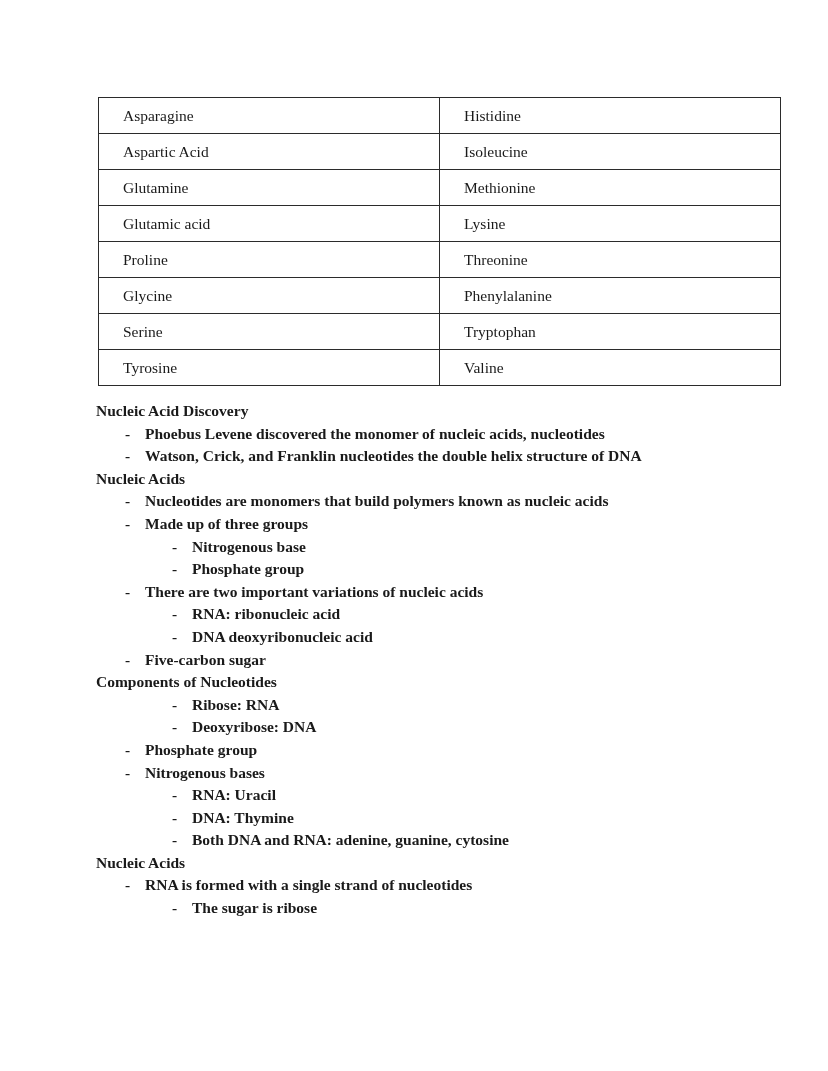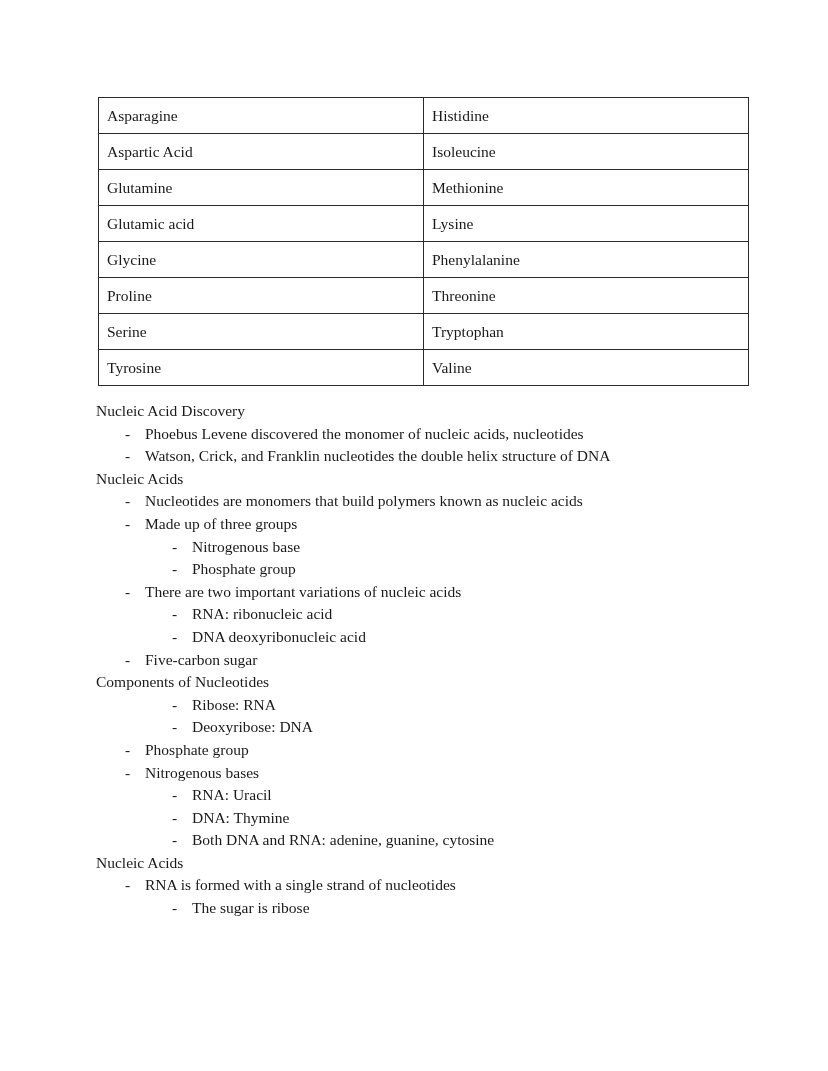--- a/index.html
+++ b/index.html
@@ -33,37 +33,38 @@
     width: 634px;
   }
   table.aa-table {
     border-collapse: collapse;
     width: 634px;
     table-layout: fixed;
   }
   table.aa-table td {
     border: 1.3px solid #2b2b2b;
     height: 35px;
-    padding: 0 0 0 8px;
+    padding: 0 0 0 24px;
     font-size: 15.5px;
     line-height: 35px;
     vertical-align: middle;
     color: #1a1a1a;
     white-space: nowrap;
     overflow: hidden;
   }
   table.aa-table td.col-left { width: 316px; }
   table.aa-table td.col-right { width: 316px; }
 
   
   .outline {
     position: absolute;
     left: 96px;
     top: 400px;
     width: 660px;
+    font-weight: bold;
   }
   .ol-line {
     font-size: 15.5px;
     line-height: 22.6px;
     height: 22.6px;
     color: #1a1a1a;
     white-space: nowrap;
   }
   .ol-line.lvl0 {
     padding-left: 0px;
@@ -101,26 +102,26 @@
           </tr>
           <tr>
             <td class="col-left">Glutamine</td>
             <td class="col-right">Methionine</td>
           </tr>
           <tr>
             <td class="col-left">Glutamic acid</td>
             <td class="col-right">Lysine</td>
           </tr>
           <tr>
+            <td class="col-left">Proline</td>
+            <td class="col-right">Threonine</td>
+          </tr>
+          <tr>
             <td class="col-left">Glycine</td>
             <td class="col-right">Phenylalanine</td>
-          </tr>
-          <tr>
-            <td class="col-left">Proline</td>
-            <td class="col-right">Threonine</td>
           </tr>
           <tr>
             <td class="col-left">Serine</td>
             <td class="col-right">Tryptophan</td>
           </tr>
           <tr>
             <td class="col-left">Tyrosine</td>
             <td class="col-right">Valine</td>
           </tr>
         </tbody>

